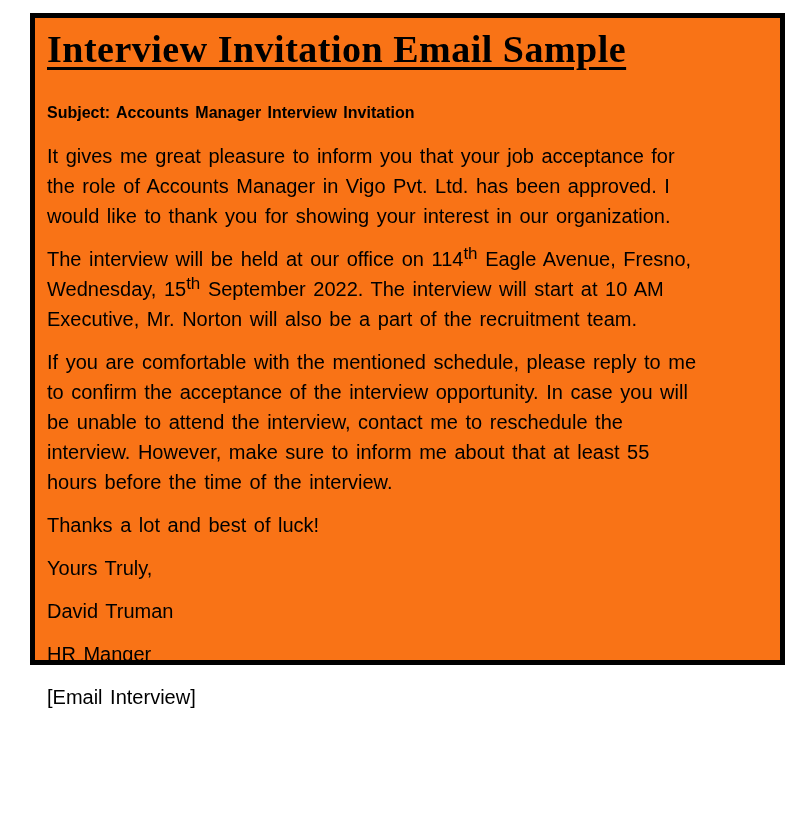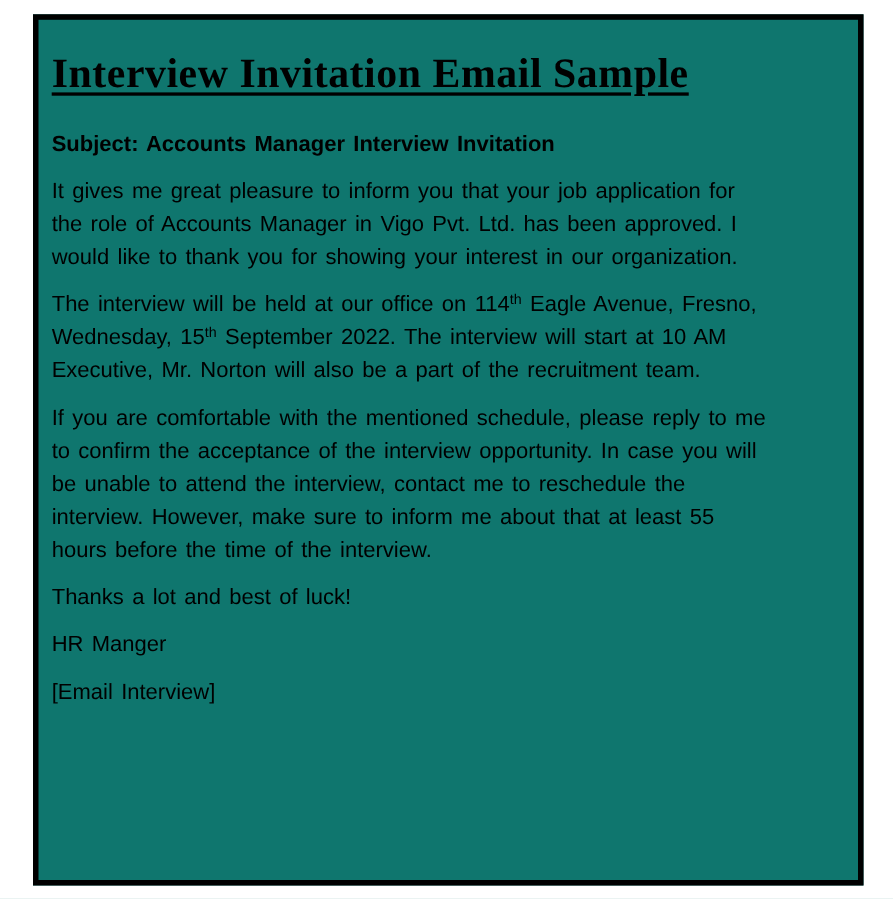--- a/index.html
+++ b/index.html
@@ -13,74 +13,74 @@
     position: relative;
     font-family: "Liberation Sans", sans-serif;
     color: #000000;
     overflow: hidden;
   }
   .frame {
     position: absolute;
     left: 30px;
     top: 13px;
     width: 755px;
-    height: 792px;
+    height: 652px;
     box-sizing: border-box;
     border: 5px solid #000000;
-    background: #0f766e;
-    padding: 23px 14px 0 12px;
+    background: #f97316;
+    padding: 5px 14px 0 12px;
   }
   .title {
     font-family: "Liberation Serif", serif;
     font-size: 38px;
     font-weight: bold;
     line-height: 52px;
     margin: 0;
     color: #000000;
     text-decoration: underline;
     text-decoration-thickness: 3px;
     text-underline-offset: 5px;
     letter-spacing: 0.5px;
     white-space: nowrap;
   }
   .subject {
-    font-size: 20px;
+    font-size: 16px;
     font-weight: bold;
     line-height: 30px;
     margin-top: 23px;
     word-spacing: 2px;
     white-space: nowrap;
   }
   .para {
     margin-top: 13px;
     font-size: 20px;
     line-height: 30px;
     word-spacing: 2px;
   }
   .line {
     white-space: nowrap;
   }
   .sup {
-    font-size: 13px;
+    font-size: 17px;
     vertical-align: 7px;
     line-height: 0;
   }
 </style>
 </head>
 <body>
 
 <div class="frame">
   <h1 class="title">Interview Invitation Email Sample</h1>
 
   <div class="subject">Subject: Accounts Manager Interview Invitation</div>
 
 
   <div id="paragraphs">
       <div class="para">
-        <div class="line">It gives me great pleasure to inform you that your job application for</div>
+        <div class="line">It gives me great pleasure to inform you that your job acceptance for</div>
         <div class="line">the role of Accounts Manager in Vigo Pvt. Ltd. has been approved. I</div>
         <div class="line">would like to thank you for showing your interest in our organization.</div>
       </div>
       <div class="para">
         <div class="line">The interview will be held at our office on 114<span class="sup">th</span> Eagle Avenue, Fresno,</div>
         <div class="line">Wednesday, 15<span class="sup">th</span> September 2022. The interview will start at 10 AM</div>
         <div class="line">Executive, Mr. Norton will also be a part of the recruitment team.</div>
       </div>
       <div class="para">
         <div class="line">If you are comfortable with the mentioned schedule, please reply to me</div>
@@ -89,19 +89,25 @@
         <div class="line">interview. However, make sure to inform me about that at least 55</div>
         <div class="line">hours before the time of the interview.</div>
       </div>
     </div>
 
   <div id="closing">
       <div class="para">
         <div class="line">Thanks a lot and best of luck!</div>
       </div>
       <div class="para">
+        <div class="line">Yours Truly,</div>
+      </div>
+      <div class="para">
+        <div class="line">David Truman</div>
+      </div>
+      <div class="para">
         <div class="line">HR Manger</div>
       </div>
       <div class="para">
         <div class="line">[Email Interview]</div>
       </div>
     </div>
 </div>
 
 </body></html>

